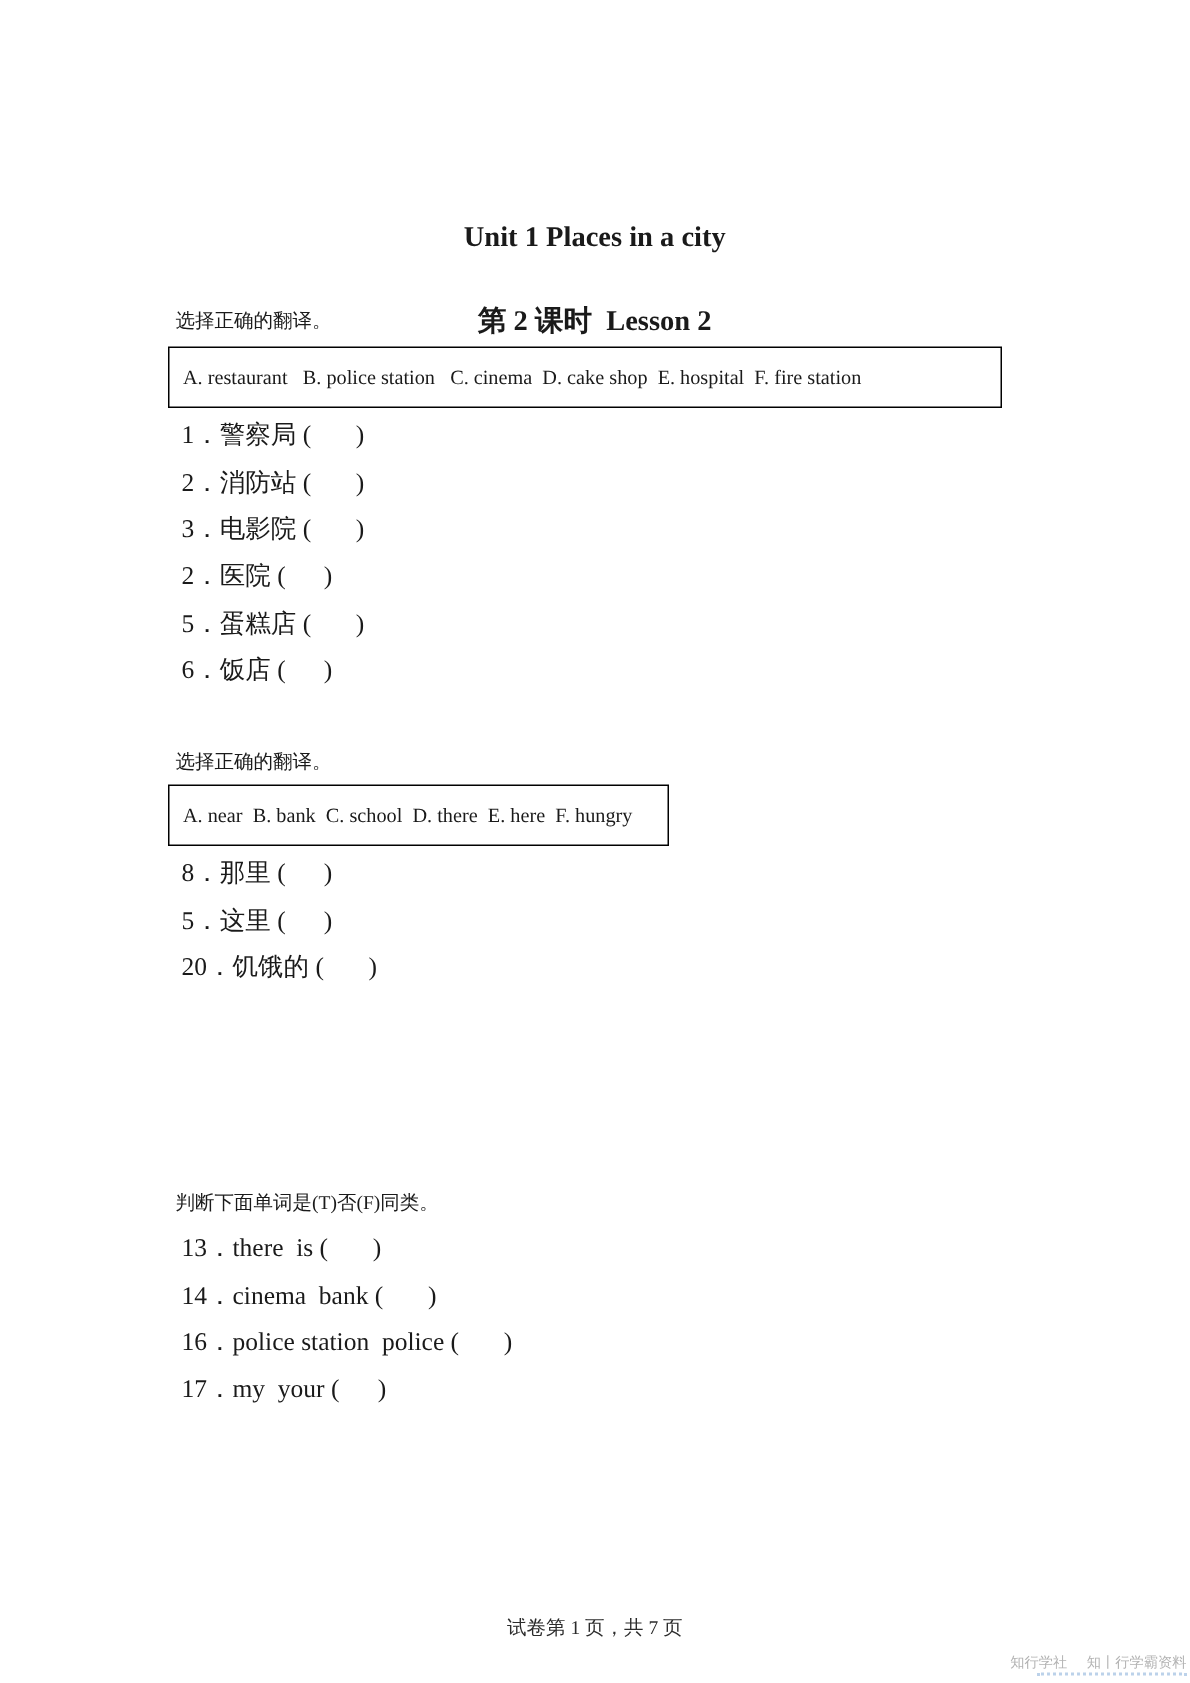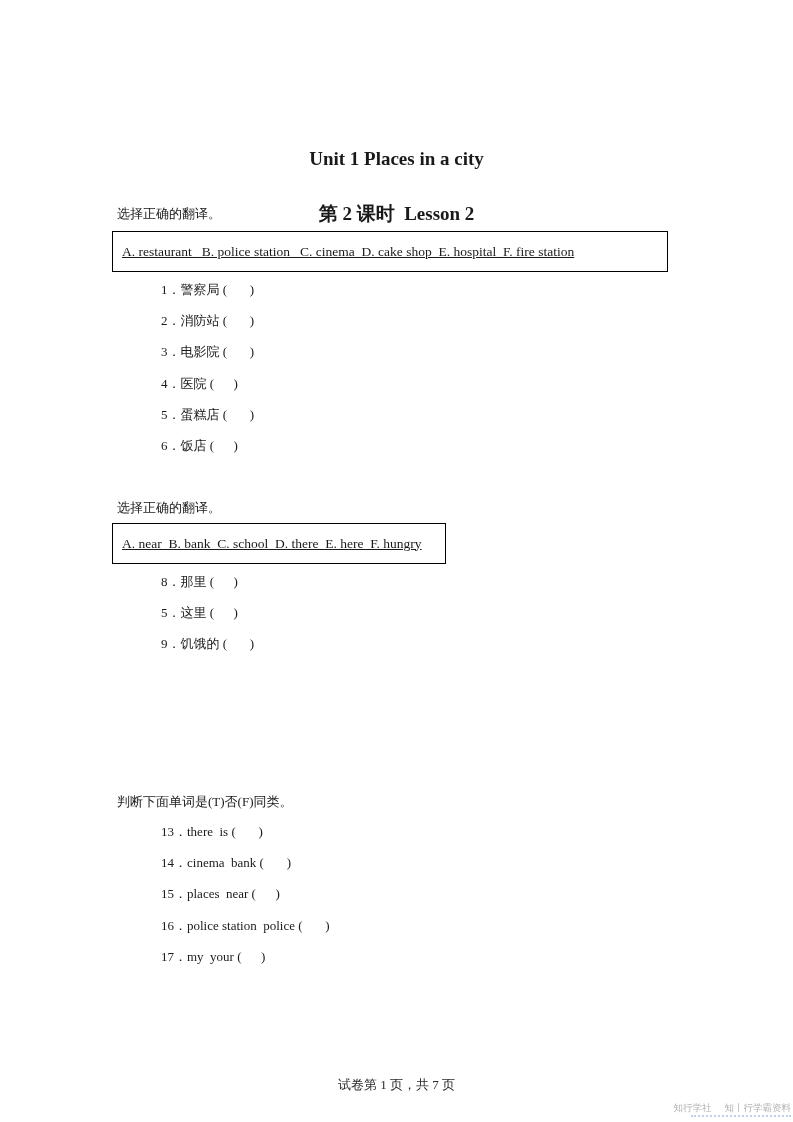--- a/index.html
+++ b/index.html
@@ -46,38 +46,36 @@
     left: 112px;
     height: 41px;
     border: 1.5px solid #000000;
     box-sizing: border-box;
     display: flex;
     align-items: center;
     padding-left: 9px;
     font-size: 13.5px;
     white-space: pre;
     background: #ffffff;
-    text-decoration: underline;
   }
   .b1 { top: 231px; width: 556px; }
   .b2 { top: 523px; width: 334px; }
   .item-group {
     position: absolute;
     left: 121px;
   }
   .g1 { top: 274px; }
   .g2 { top: 566px; }
   .g3 { top: 816px; }
   .item {
     height: 31.35px;
     display: flex;
     align-items: center;
-    font-size: 13px;
+    font-size: 17px;
     white-space: pre;
-    margin-left: 40px;
   }
   .footer {
     position: absolute;
     top: 1076px;
     left: 0; right: 0;
     text-align: center;
     font-size: 13px;
     color: #2b2b2b;
     white-space: pre;
   }
@@ -108,38 +106,37 @@
 
   <div class="title">Unit 1 Places in a city</div>
   <div class="subtitle">第 2 课时  Lesson 2</div>
 
   <div class="instruction i1">选择正确的翻译。</div>
   <div class="options-box b1">A. restaurant   B. police station   C. cinema  D. cake shop  E. hospital  F. fire station</div>
   <div class="item-group g1">
     <div class="item">1．警察局 (       )</div>
     <div class="item">2．消防站 (       )</div>
     <div class="item">3．电影院 (       )</div>
-    <div class="item">4．医院 (      )</div>
+    <div class="item">2．医院 (      )</div>
     <div class="item">5．蛋糕店 (       )</div>
     <div class="item">6．饭店 (      )</div>
   </div>
 
   <div class="instruction i2">选择正确的翻译。</div>
   <div class="options-box b2">A. near  B. bank  C. school  D. there  E. here  F. hungry</div>
   <div class="item-group g2">
     <div class="item">8．那里 (      )</div>
     <div class="item">5．这里 (      )</div>
-    <div class="item">9．饥饿的 (       )</div>
+    <div class="item">20．饥饿的 (       )</div>
   </div>
 
   <div class="instruction i3">判断下面单词是(T)否(F)同类。</div>
   <div class="item-group g3">
     <div class="item">13．there  is (       )</div>
     <div class="item">14．cinema  bank (       )</div>
-    <div class="item">15．places  near (      )</div>
     <div class="item">16．police station  police (       )</div>
     <div class="item">17．my  your (      )</div>
   </div>
 
   <div class="footer">试卷第 1 页，共 7 页</div>
 
   <div class="watermark">
     <span>知行学社</span>
     <span>知丨行学霸资料</span>
   </div>

